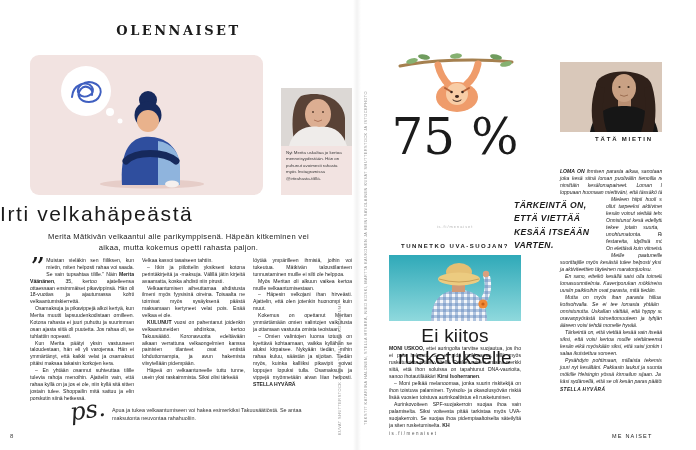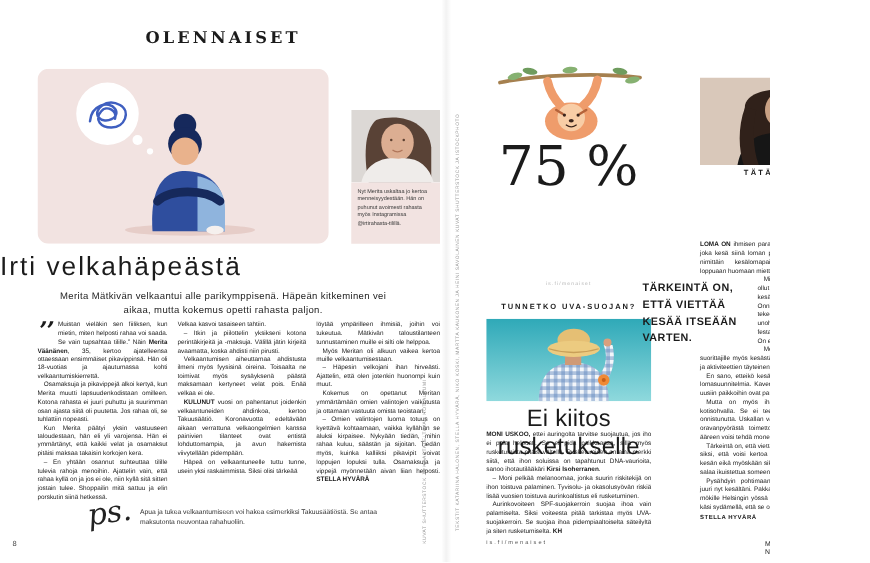--- a/index.html
+++ b/index.html
@@ -1,17 +1,17 @@
 <!DOCTYPE html>
 <html><head>
 <meta charset="utf-8">
 <style>
   html,body{margin:0;padding:0;background:#ffffff;}
   #spread{position:relative;width:616px;height:450px;background:#fff;overflow:hidden;
-          font-family:"Liberation Sans",sans-serif;color:#1b1b1b;}
+          font-family:"Liberation Sans",sans-serif;color:#1b1b1b;padding-left:46px;}
   .abs{position:absolute;}
   .serif{font-family:"DejaVu Serif",serif;}
   .fold{left:353px;top:0;width:8px;height:450px;
         background:linear-gradient(90deg,rgba(0,0,0,0) 0%,rgba(0,0,0,0.05) 50%,rgba(0,0,0,0) 100%);}
   
   .section-title{left:0;top:23px;width:357px;font-family:"DejaVu Serif",serif;font-weight:bold;
                  font-size:13px;letter-spacing:2.5px;text-align:center;}
   
   .illo{left:30px;top:55px;width:233px;height:140px;}
   .portrait{left:281px;top:88px;width:71px;height:58px;}
@@ -31,39 +31,39 @@
   .i{font-style:italic;}
   .ps-mark{left:70px;top:396px;font-family:"DejaVu Serif",serif;font-style:italic;font-size:24px;
            transform:rotate(-8deg);color:#222;}
   .ps-text{left:112px;top:406px;width:195px;font-size:5.4px;line-height:1.55;color:#333;}
   .page-num{top:433px;font-size:6px;color:#444;}
   .vert-credit{writing-mode:vertical-rl;transform:rotate(180deg);font-size:3.9px;
                letter-spacing:0.45px;color:#9a9a9a;white-space:nowrap;overflow:hidden;}
   
   .sloth{left:398px;top:50px;width:116px;height:70px;}
   .stat-value{left:388px;top:112px;width:134px;text-align:center;font-family:"DejaVu Serif",serif;
-              font-size:44px;line-height:1;}
+              font-size:50px;line-height:1;}
   .stat-text{left:392px;top:163px;width:126px;text-align:center;font-size:7.1px;line-height:1.5;letter-spacing:0.3px;}
   .stat-source{left:388px;top:224px;width:134px;text-align:center;font-size:3.9px;
                letter-spacing:1px;color:#b3b3b3;}
   .uva-label{left:388px;top:243px;width:134px;text-align:center;font-size:6px;font-weight:bold;letter-spacing:1.5px;}
   .sea-photo{left:389px;top:255px;width:132px;height:66px;}
   .uva-title{left:388px;top:325px;width:134px;text-align:center;font-size:19px;font-weight:500;letter-spacing:0.2px;}
   .uva-body{left:389px;top:345px;width:132px;height:84px;overflow:hidden;
             font-size:5.1px;line-height:1.38;text-align:justify;}
   .uva-body p{margin:0;text-indent:5px;}
   .uva-body p.noindent{text-indent:0;}
   .brand-url{left:389px;top:431px;font-size:4.5px;letter-spacing:1.6px;color:#555;}
   
   .col-portrait{left:560px;top:62px;width:128px;height:70px;}
   .mietin-label{left:560px;top:136px;width:128px;text-align:center;font-size:6px;font-weight:bold;letter-spacing:1.8px;}
   .mietin-title{left:560px;top:145px;width:128px;text-align:center;font-size:13px;font-weight:500;
                 letter-spacing:0.4px;line-height:1.15;}
-  .mietin-body{left:560px;top:193px;width:128px;height:246px;overflow:visible;
-               font-size:5.1px;line-height:1.38;text-align:justify;}
+  .mietin-body{left:560px;top:168px;width:128px;height:246px;overflow:visible;
+               font-size:5.1px;line-height:1.38;text-align:justify;font-style:italic;}
   .mietin-body p{margin:0;text-indent:5px;}
   .mietin-body p.noindent{text-indent:0;}
   .pullquote{float:left;width:86px;margin:3px 6px 3px -46px;font-size:8.6px;font-weight:bold;
              letter-spacing:0.4px;line-height:1.55;text-align:left;}
   .byline{font-weight:bold;font-size:4.8px;letter-spacing:0.4px;margin-top:2px;}
   .footer-mag{left:612px;top:433px;font-size:5.5px;letter-spacing:1.2px;color:#222;}
   .footer-num-r{left:684px;top:433px;font-size:6px;color:#444;}
 </style>
 </head>
 <body>

